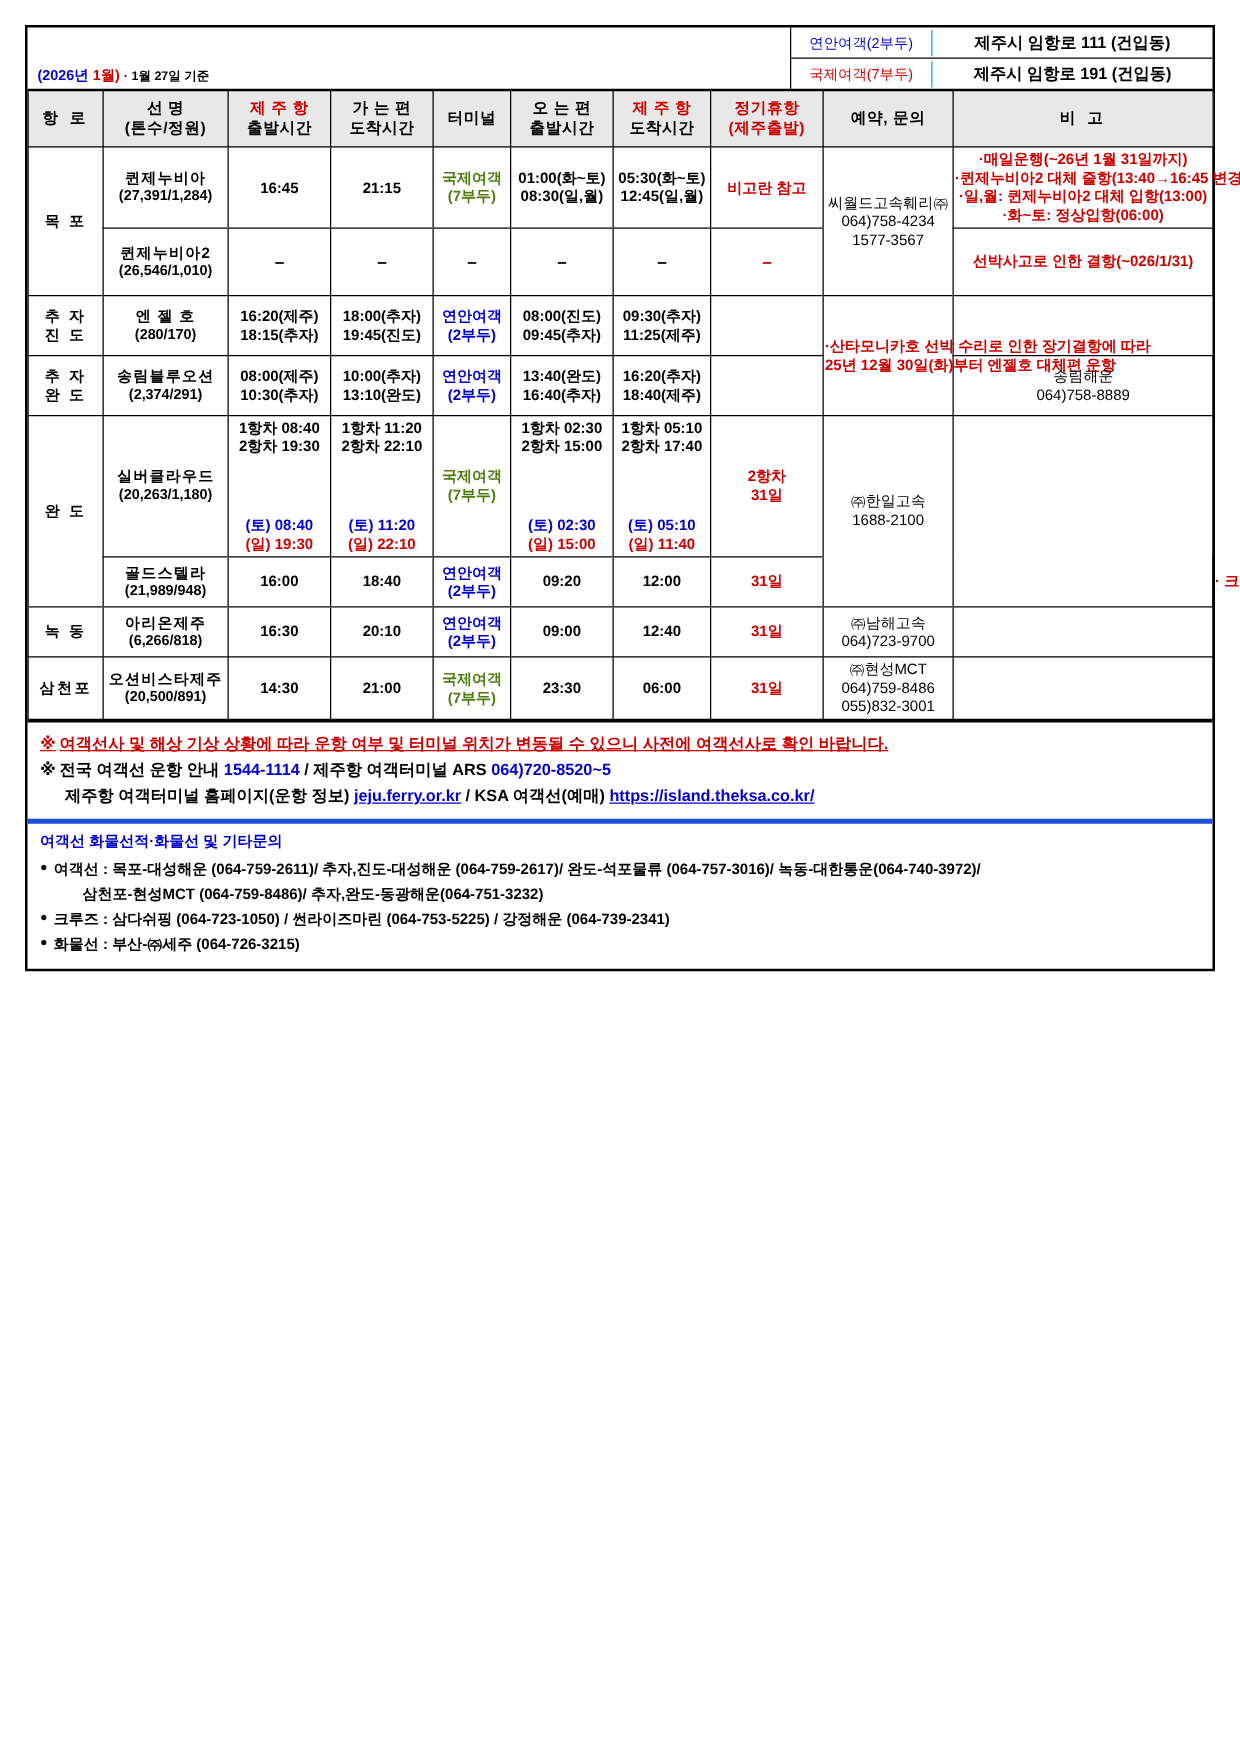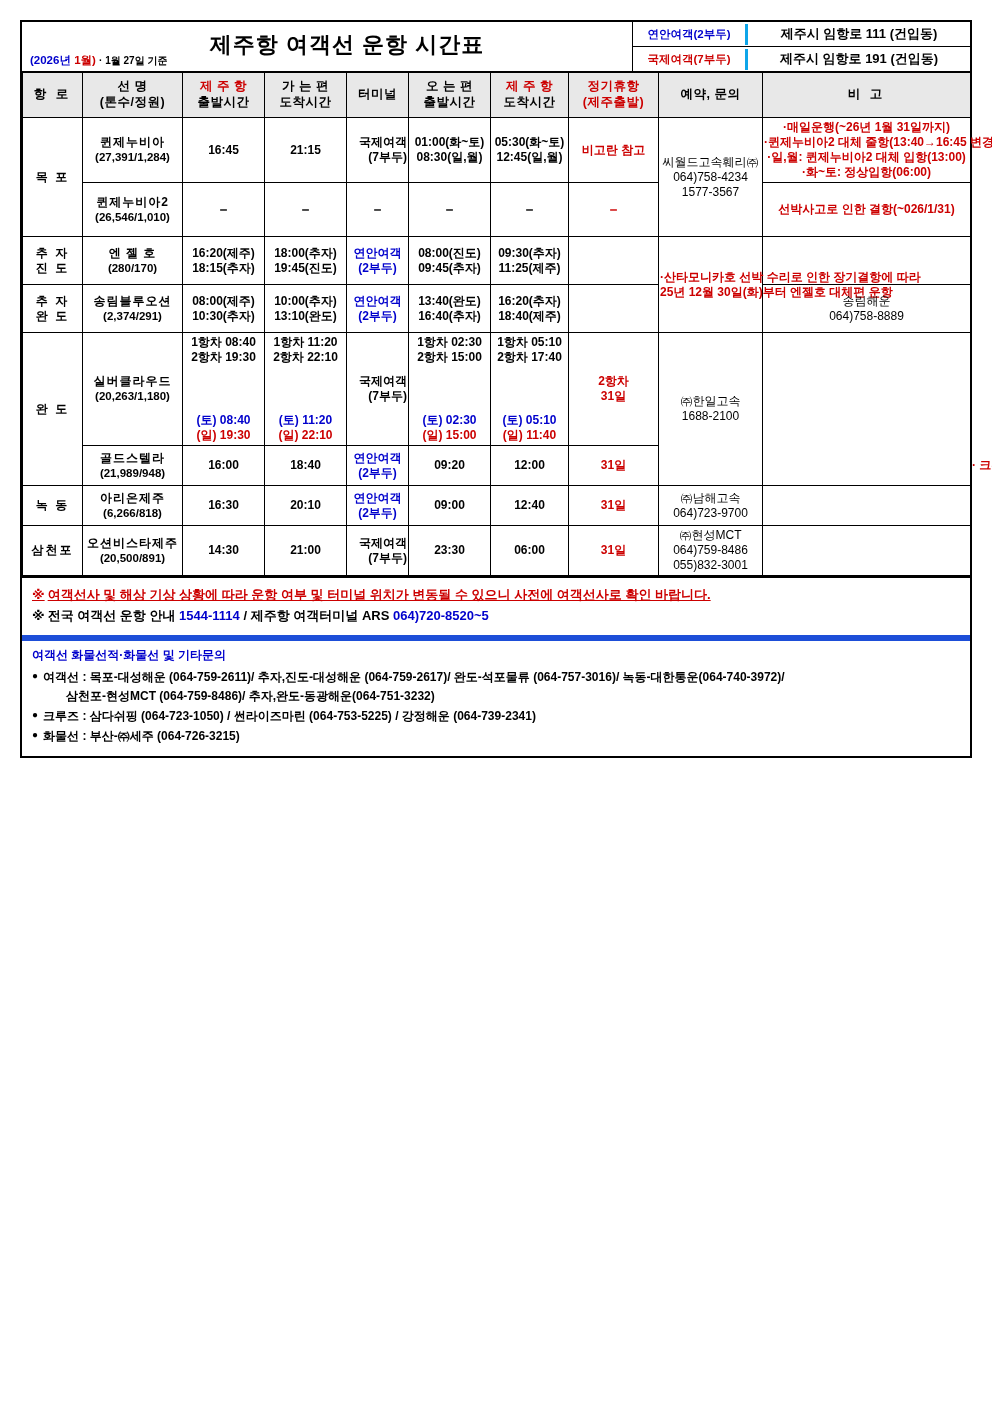--- a/index.html
+++ b/index.html
@@ -70,23 +70,23 @@
   .addr-row {
     display: flex;
     flex: 1 1 50%;
     align-items: center;
   }
   .addr-row + .addr-row { border-top: 1px solid #000; }
   .addr-label {
     flex: 0 0 112px;
     text-align: center;
     font-size: 11.5px;
-    font-weight: bold;
+    font-weight: normal;
     padding: 3px 0;
-    border-right: 3px solid #0ea5e9;
+    border-right: 1px solid #0ea5e9;
   }
   .addr-label.coastal { color: #0000cc; }
   .addr-label.intl { color: #cc0000; }
   .addr-value {
     flex: 1 1 auto;
     text-align: center;
     font-size: 13px;
     font-weight: bold;
     padding: 3px 0;
   }
@@ -126,21 +126,21 @@
     line-height: 1.3;
   }
   .ship-name { display: block; letter-spacing: 1px;}
   .ship-cap { display: block; font-size: 11.5px; }
   td.time {
     font-weight: bold;
     font-size: 13px;
   }
   td.term { font-weight: bold; font-size: 12px; line-height: 1.3; }
   td.term.coastal { color: #0000cc; }
-  td.term.intl { color: #000000; text-align: right; }
+  td.term.intl { color: #4d7c0f; }
   td.holiday { font-weight: bold; font-size: 13px; color: #cc0000; }
   td.contact { font-weight: normal; font-size: 12.5px; line-height: 1.35; }
   td.remark {
     text-align: left;
     font-size: 11px;
     color: #cc0000;
     font-weight: bold;
     line-height: 1.45;
     padding-left: 4px;
   }
@@ -159,21 +159,21 @@
   .notice-row { font-size: 13px; font-weight: bold; line-height: 1.6; white-space: nowrap;}
   .notice-row.warn { color: #cc0000; text-decoration: underline; }
   .mark { color: #cc0000; margin-right: 3px; }
   .mark.blk { color: #000; }
   .num-blue { color: #0000cc; }
   .lnk { color: #0000cc; text-decoration: underline; }
   .indent { padding-left: 20px; }
 
   
   .footer {
-    border-top: 6px solid #1d4ed8;
+    border-top: 4px solid #1d4ed8;
     padding: 6px 10px 9px 10px;
   }
   .foot-title {
     color: #0000cc;
     font-weight: bold;
     font-size: 12px;
     margin-bottom: 4px;
   }
   .foot-row {
     font-size: 12px;
@@ -185,21 +185,20 @@
   .foot-indent { padding-left: 34px; }
 </style>
 </head>
 <body>
 
 <div class="page">
   <div class="sheet">
 
     <div class="titlebar">
       <div class="title-left">
-        <div class="doc-title">제주항 여객선 운항 시간표</div>
         <div class="subline">
           <span class="sub-year">(2026년</span>
           <span class="sub-month">1월)</span>
           <span class="sub-note">· 1월 27일 기준</span>
         </div>
       </div>
       <div class="title-right">
         <div class="addr-row">
           <div class="addr-label coastal">연안여객(2부두)</div>
           <div class="addr-value">제주시 임항로 111 (건입동)</div>
@@ -551,20 +550,23 @@
         </tbody>
     </table>
 
     <div class="notice">
       <div class="notice-row warn">
         <span class="mark">※</span><span>여객선사 및 해상 기상 상황에 따라 운항 여부 및 터미널 위치가 변동될 수 있으니 사전에 여객선사로 확인 바랍니다.</span>
       </div>
       <div class="notice-row">
         <span class="mark blk">※</span><span>전국 여객선 운항 안내 </span><span class="num-blue">1544-1114</span><span> / 제주항 여객터미널 ARS </span><span class="num-blue">064)720-8520~5</span>
       </div>
+      <div class="notice-row indent">
+        <span>제주항 여객터미널 홈페이지(운항 정보) </span><span class="lnk">jeju.ferry.or.kr</span><span> / KSA 여객선(예매) </span><span class="lnk">https://island.theksa.co.kr/</span>
+      </div>
     </div>
 
     <div class="footer">
       <div class="foot-title">여객선 화물선적·화물선 및 기타문의</div>
       <div id="footitems">
           <div class="foot-row"><span class="bullet">●</span><span>여객선 : </span><span>목포-대성해운 (064-759-2611)/ 추자,진도-대성해운 (064-759-2617)/ 완도-석포물류 (064-757-3016)/ 녹동-대한통운(064-740-3972)/</span></div>
           <div class="foot-row foot-indent"><span>삼천포-현성MCT (064-759-8486)/ 추자,완도-동광해운(064-751-3232)</span></div>
           <div class="foot-row"><span class="bullet">●</span><span>크루즈 : </span><span>삼다쉬핑 (064-723-1050) / 썬라이즈마린 (064-753-5225) / 강정해운 (064-739-2341)</span></div>
           <div class="foot-row"><span class="bullet">●</span><span>화물선 : </span><span>부산-㈜세주 (064-726-3215)</span></div>
         </div>

